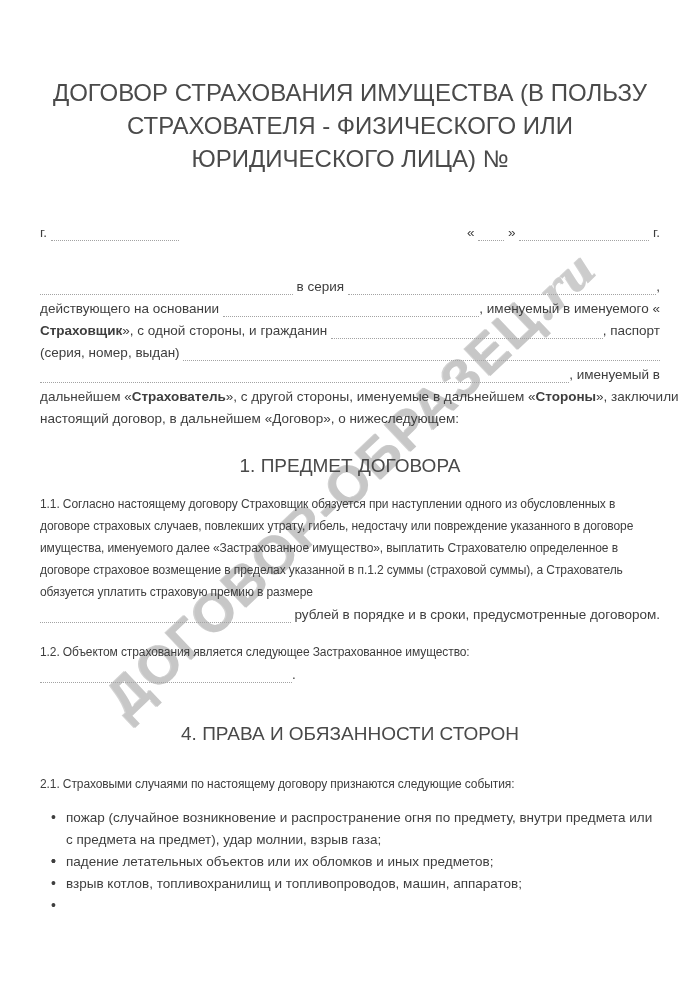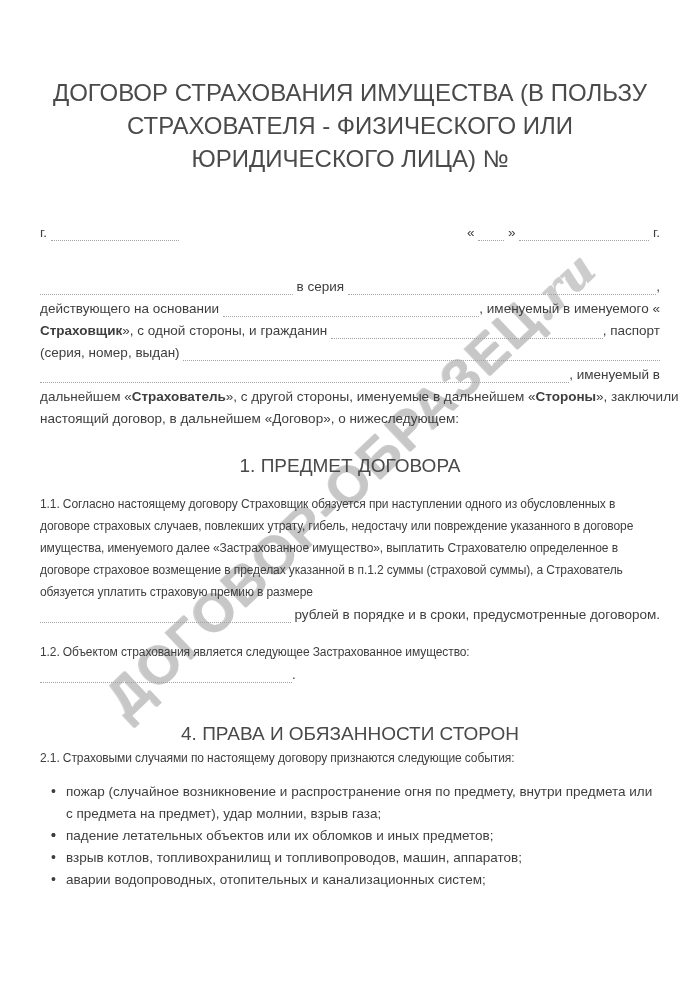--- a/index.html
+++ b/index.html
@@ -38,21 +38,21 @@
 
   .dateline{margin-top:46px;}
   .intro{margin-top:32px;}
 
   .sec-heading{margin-top:24px;font-size:19px;line-height:26px;text-align:center;color:#494949;}
   .sec-heading.h2m{margin-top:36px;}
 
   .body{font-size:12px;line-height:22px;margin:0;letter-spacing:-0.1px;text-align:left;}
   .p11{margin-top:14px;}
   .p12{margin-top:16px;}
-  .p21{margin-top:0;}
+  .p21{margin-top:26px;}
 
   .events{list-style:none;margin:12px 0 0 0;padding:0 0 0 26px;font-size:13.5px;line-height:22px;}
   .events li{position:relative;}
   .blt{position:absolute;left:-15px;top:-1px;font-size:14px;color:#3e3e3e;}
 </style>
 </head>
 <body>
 
 <div class="watermark">
   <span class="wm-main">ДОГОВОР-ОБРАЗЕЦ</span><span class="wm-ru">.ru</span>
@@ -132,16 +132,16 @@
 
   <div class="sec-heading h2m">4. ПРАВА И ОБЯЗАННОСТИ СТОРОН</div>
 
   <p class="body p21">2.1. Страховыми случаями по настоящему договору признаются следующие события:</p>
 
   <ul class="events">
       <li><span class="blt">•</span><span class="litxt">пожар (случайное возникновение и распространение огня по предмету, внутри предмета или с предмета на предмет), удар молнии, взрыв газа;</span></li>
       <li><span class="blt">•</span></li>
       <li><span class="blt">•</span><span class="litxt">падение летательных объектов или их обломков и иных предметов;</span></li>
       <li><span class="blt">•</span><span class="litxt">взрыв котлов, топливохранилищ и топливопроводов, машин, аппаратов;</span></li>
-      <li><span class="blt">•</span><span class="litxt">аварии водопроводных, отопительных и канализационных систем;</span></li>
+      <li><span class="blt">•</span></li>
     </ul>
 
 </div>
 
 </body></html>

